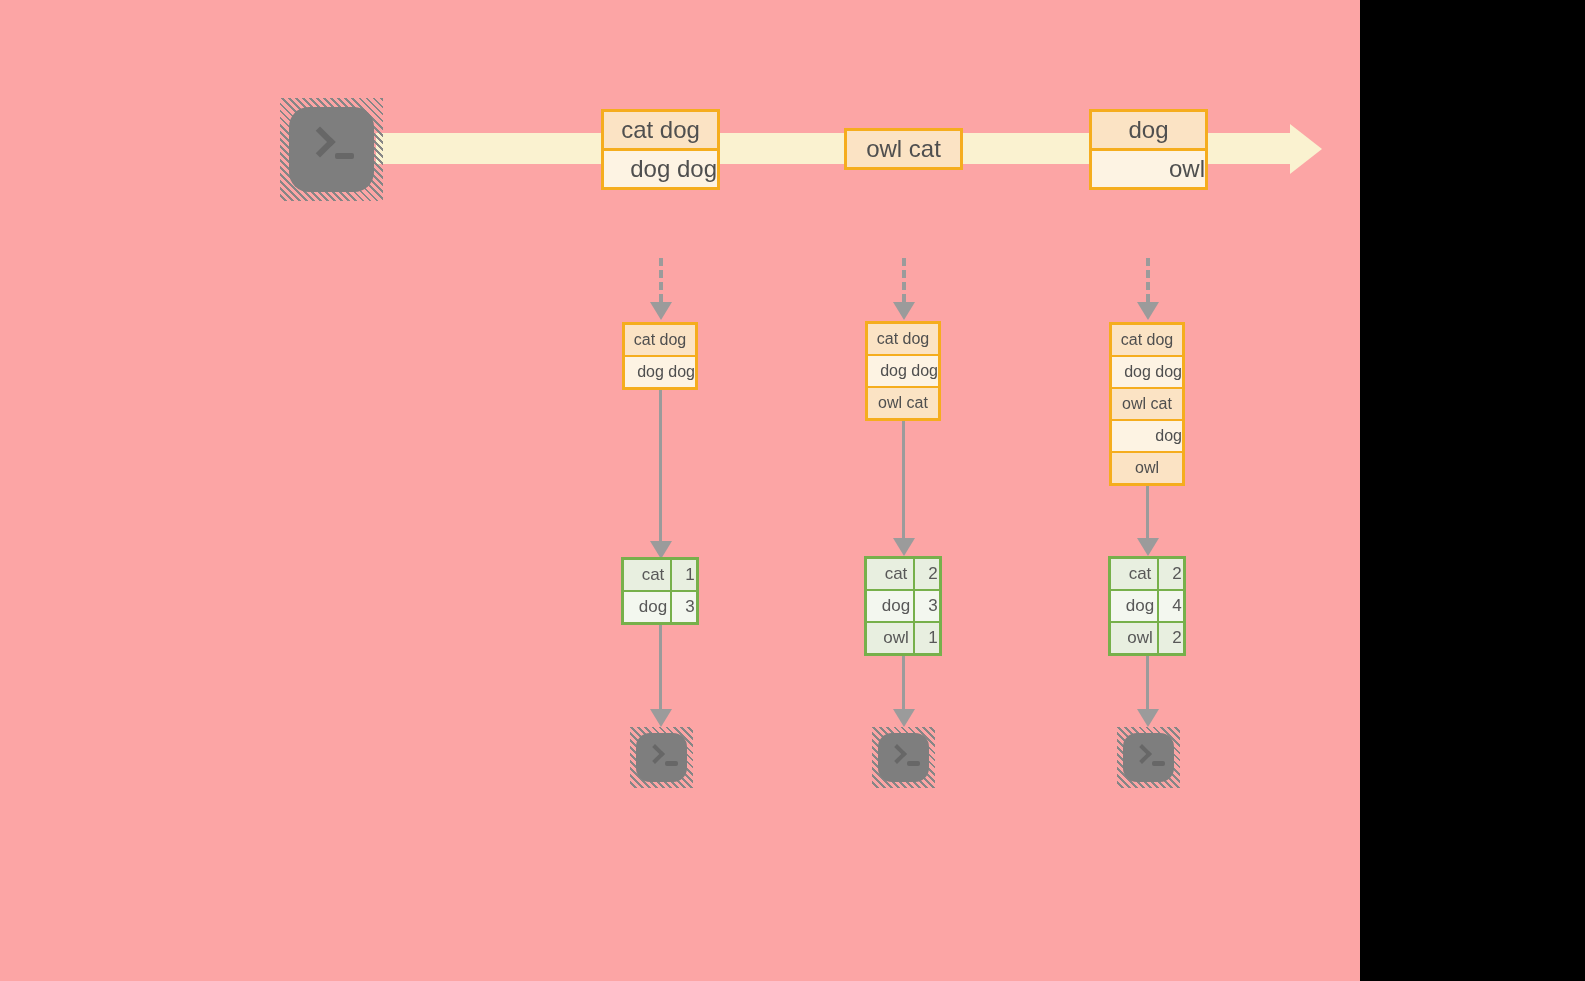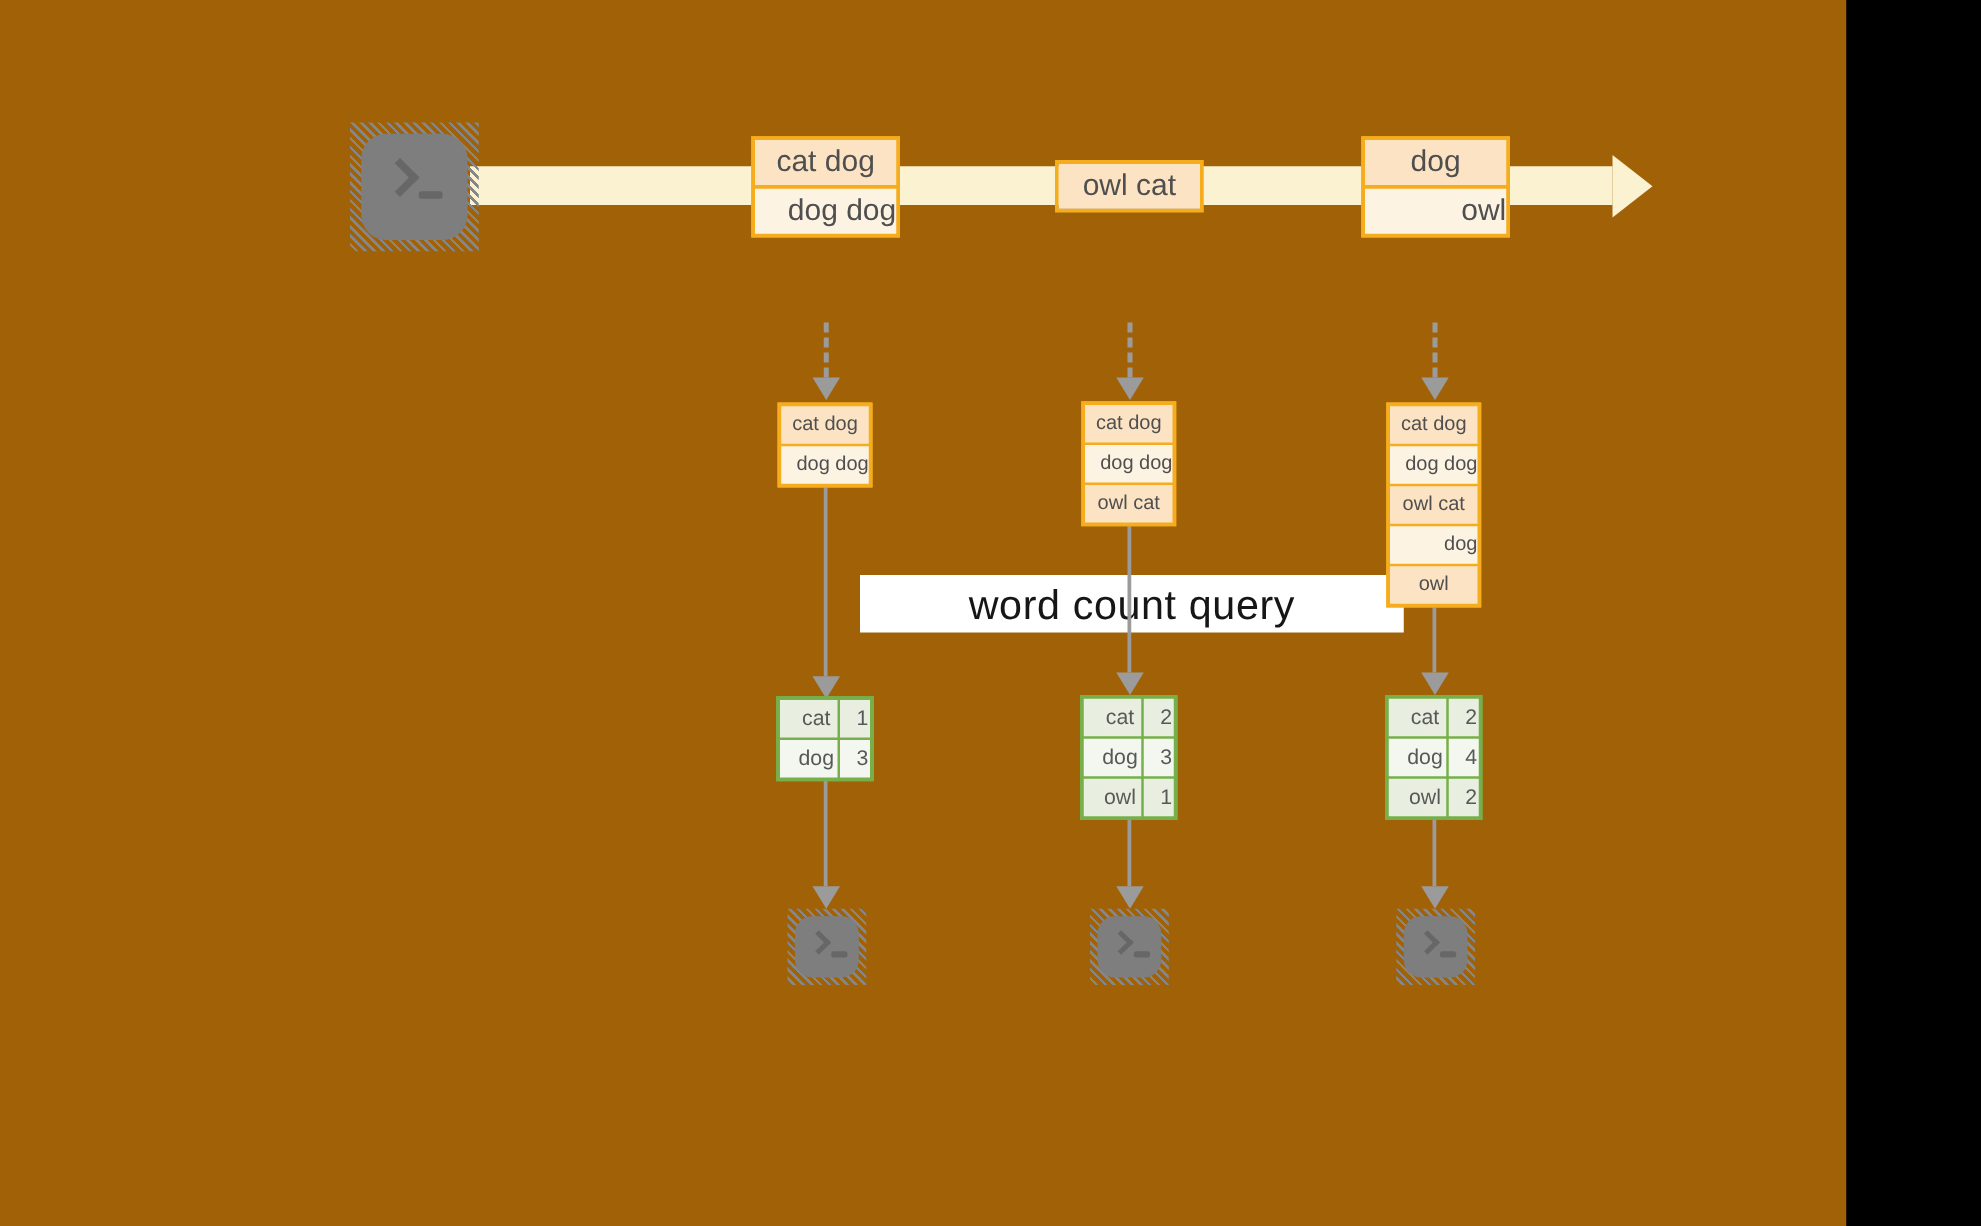--- a/index.html
+++ b/index.html
@@ -1,17 +1,17 @@
 <!DOCTYPE html>
 <html><head>
 <meta charset="utf-8">
 <style>
   html,body{margin:0;padding:0;background:#000;}
   #canvas{
-    position:relative;width:1477px;height:981px;background:#a16207;overflow:hidden;
+    position:relative;width:1360px;height:981px;background:#fca5a5;overflow:hidden;
     font-family:"Liberation Sans", sans-serif;
   }
   
   .band{position:absolute;left:376px;top:133px;width:914px;height:31px;background:#faf2d0;z-index:1;}
   .band-head{position:absolute;left:1290px;top:124px;width:0;height:0;z-index:1;
     border-left:32px solid #faf2d0;border-top:25px solid transparent;border-bottom:25px solid transparent;}
   
   .term{position:absolute;z-index:2;
     background:repeating-linear-gradient(45deg, rgba(0,0,0,0) 0 3px, #868686 3px 5px);}
   .term .inner{position:absolute;background:#7e7e7e;}
@@ -112,23 +112,20 @@
       <div class="srow dark">owl cat</div>
     </div>
   <div class="obox state" id="state2">
       <div class="srow dark">cat dog</div>
       <div class="srow light">dog dog</div>
       <div class="srow dark">owl cat</div>
       <div class="srow light">dog</div>
       <div class="srow dark">owl</div>
     </div>
 
-  <div class="query-box">
-    <span>word count query</span>
-  </div>
 
   <div class="varrow" id="conn0">
     <div class="sline" style="height:151px"></div>
       <div class="ahead"></div>
     </div>
   <div class="varrow" id="conn1">
     <div class="sline" style="height:117px"></div>
       <div class="ahead"></div>
     </div>
   <div class="varrow" id="conn2">

